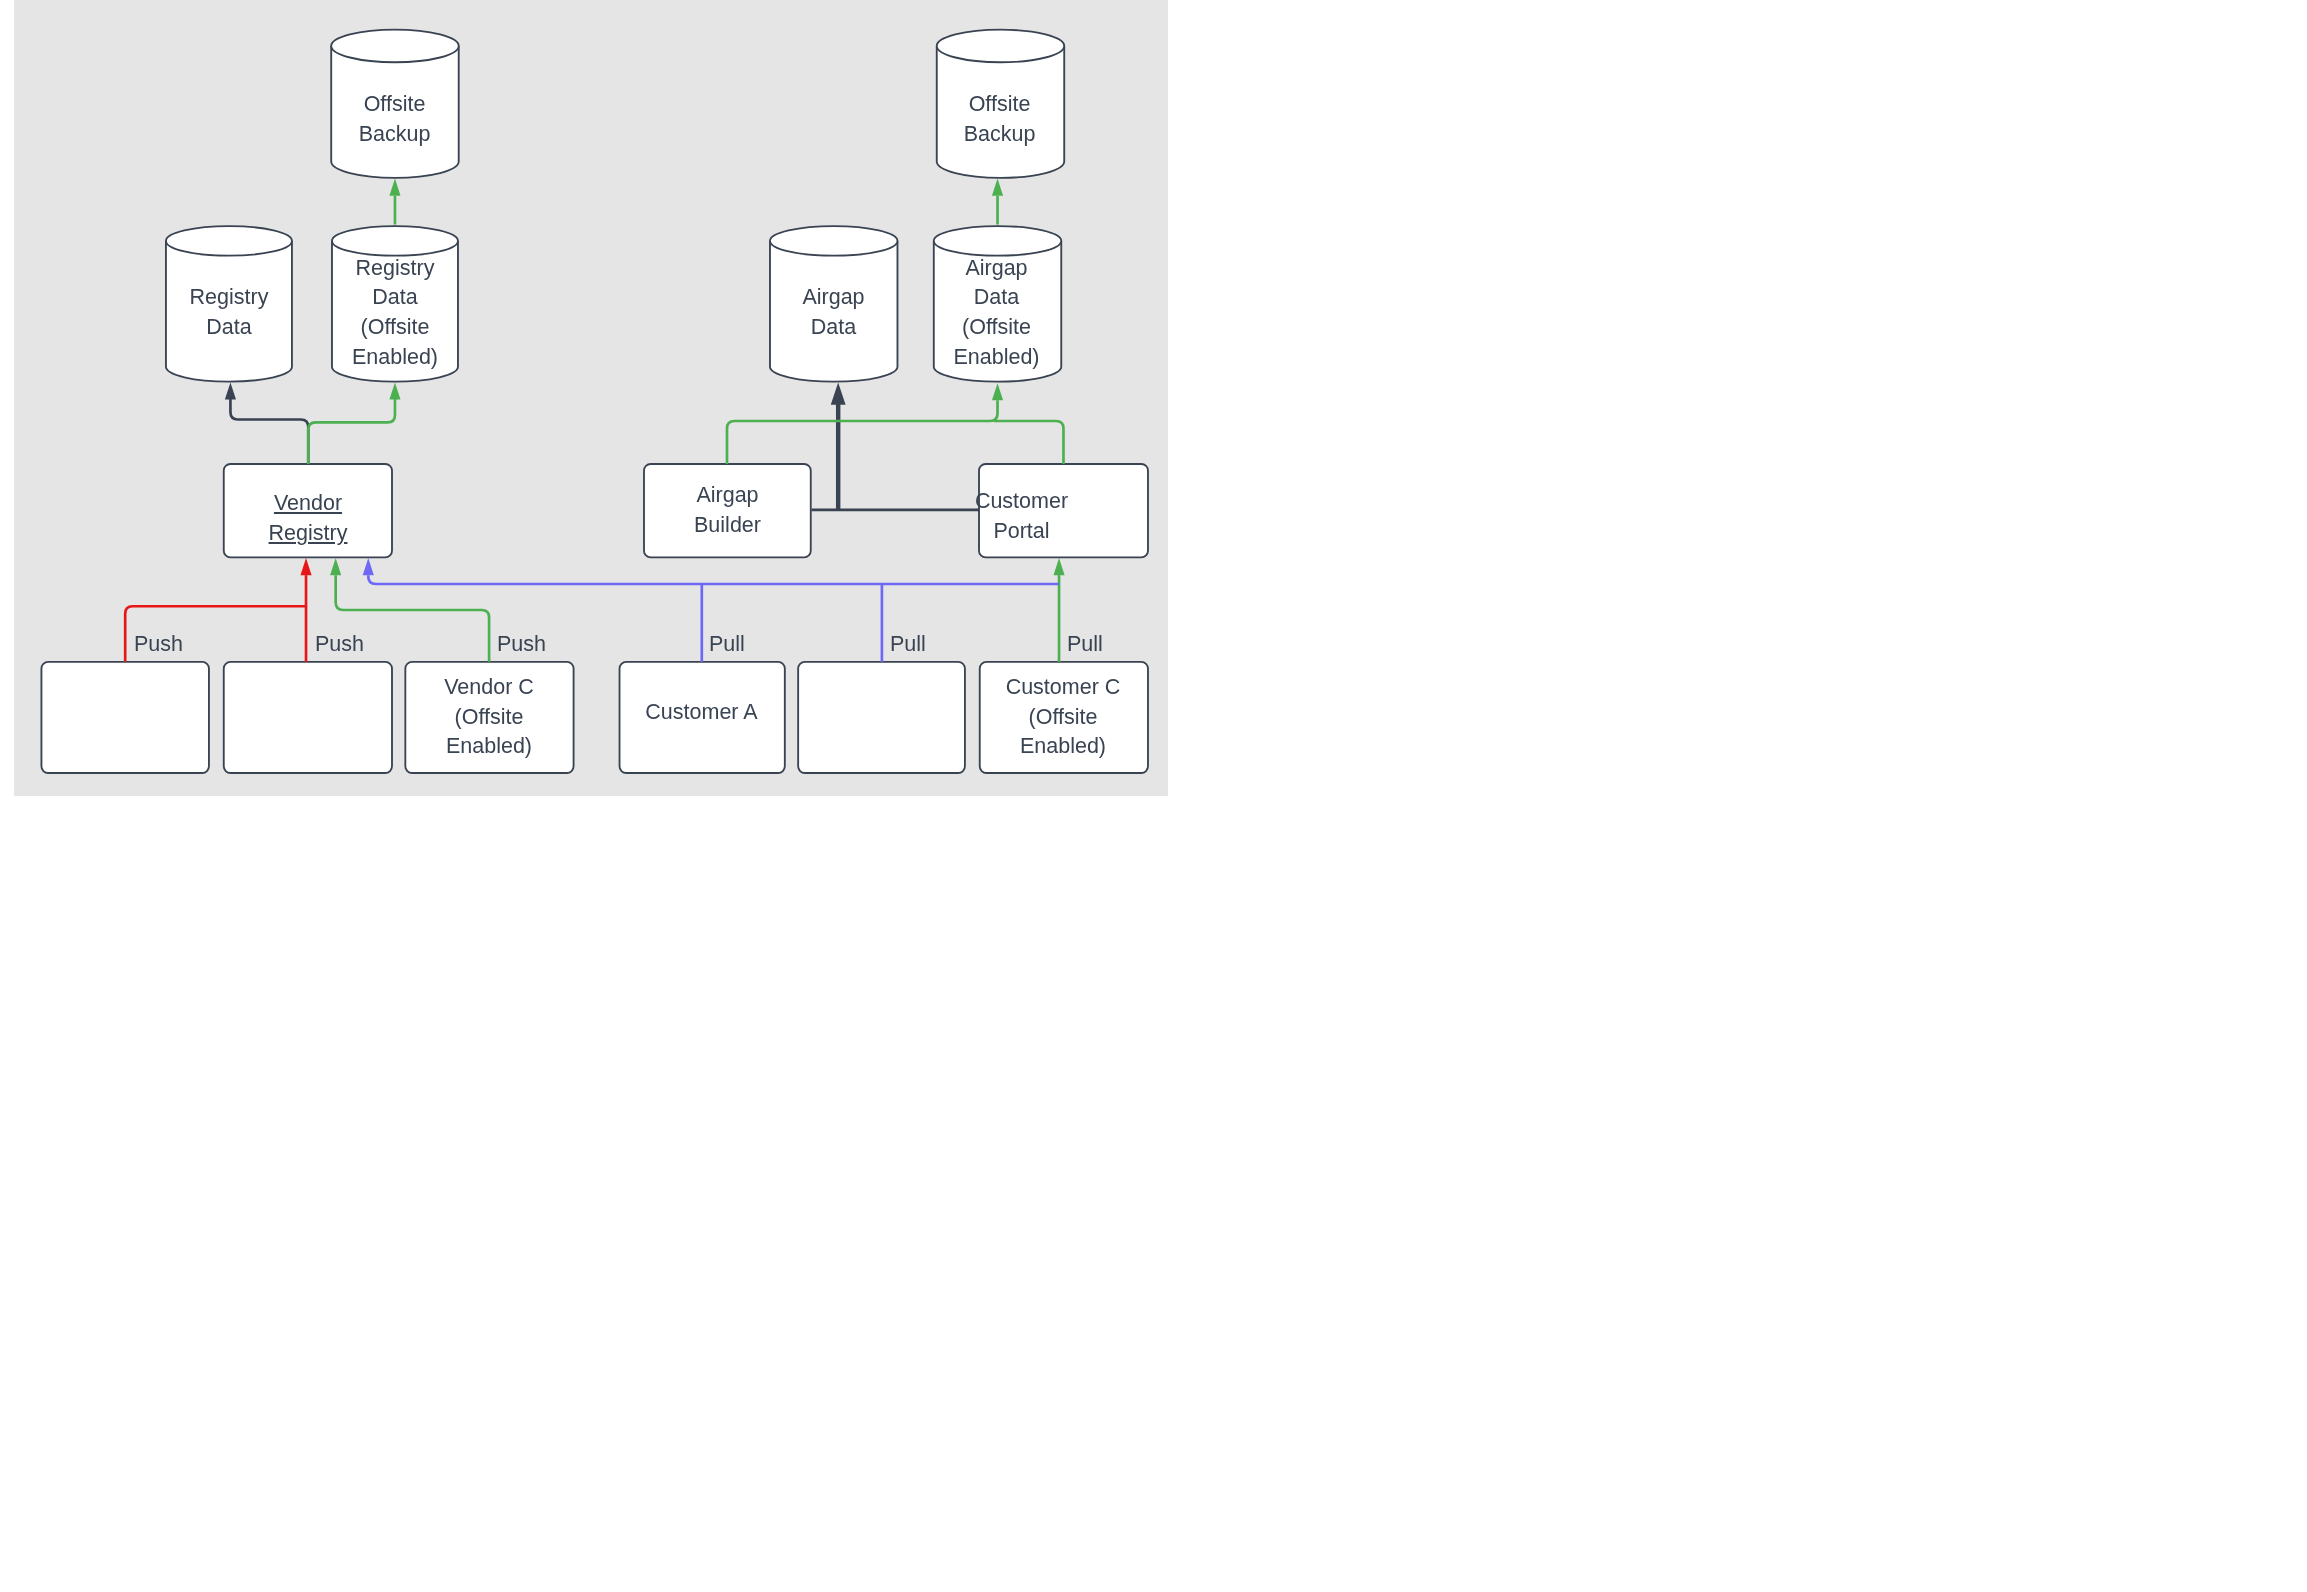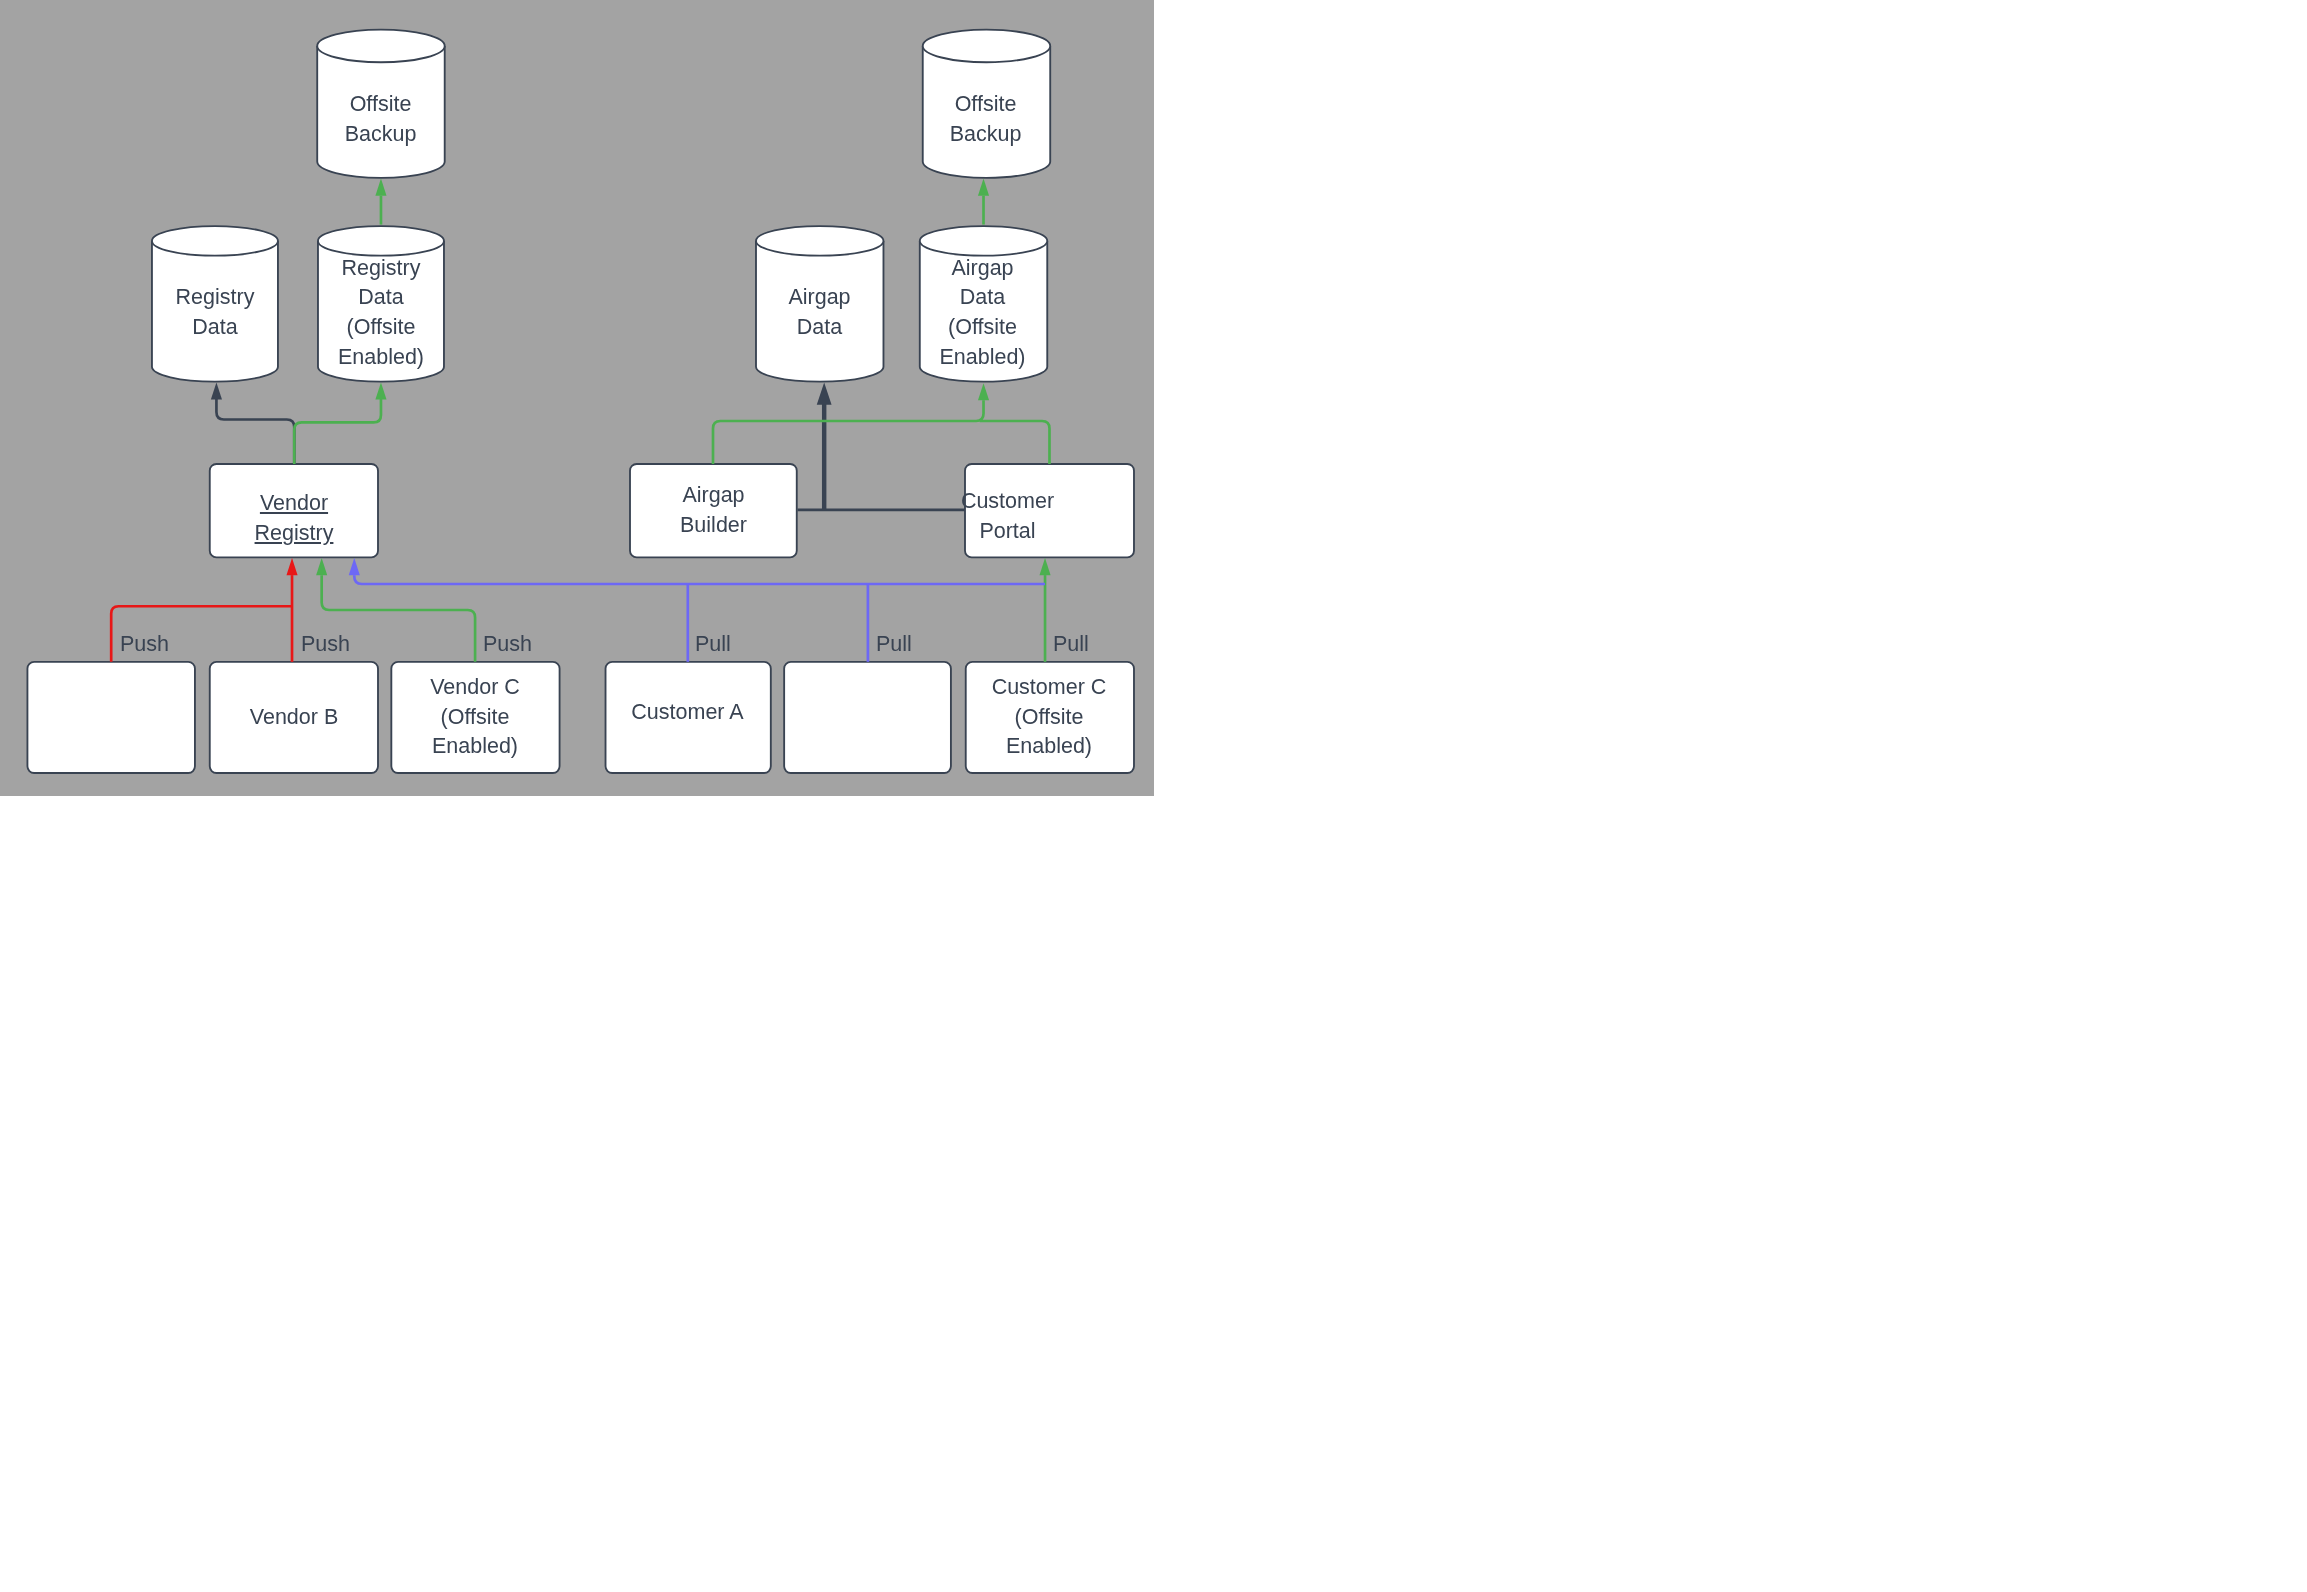--- a/index.html
+++ b/index.html
@@ -4,23 +4,24 @@
 <style>
   html, body {
     margin: 0;
     padding: 0;
     background: #ffffff;
   }
   .canvas {
     position: relative;
     width: 1154px;
     height: 796px;
-    background: #a3a3a3;
+    background: #e5e5e5;
     font-family: "Liberation Sans", sans-serif;
     overflow: hidden;
+    margin-left: 14px;
   }
   .canvas svg {
     position: absolute;
     left: 0;
     top: 0;
   }
   .shape {
     fill: #ffffff;
     stroke: #394352;
     stroke-width: 2.5;
@@ -176,21 +177,20 @@
   <div class="node-label" style="left:919px; top:250px; width:127px; height:126px;">Airgap
 Data
 (Offsite
 Enabled)</div>
   <div class="node-label" style="left:210px;  top:464px; width:168px; height:110px;text-decoration:underline;">Vendor
 Registry</div>
   <div class="node-label" style="left:630px;  top:464px; width:167px; height:93px;">Airgap
 Builder</div>
   <div class="node-label" style="left:923px; top:464px; width:169px; height:106px;">Customer
 Portal</div>
-  <div class="node-label" style="left:210px;  top:662px; width:168px; height:111px;">Vendor B</div>
   <div class="node-label" style="left:391px;  top:662px; width:168px; height:111px;">Vendor C
 (Offsite
 Enabled)</div>
   <div class="node-label" style="left:605px;  top:662px; width:165px; height:101px;">Customer A</div>
   <div class="node-label" style="left:965px; top:662px; width:168px; height:111px;">Customer C
 (Offsite
 Enabled)</div>
 
   <div class="edge-label" style="left:120px;  top:632px;">Push</div>
   <div class="edge-label" style="left:301px;  top:632px;">Push</div>

